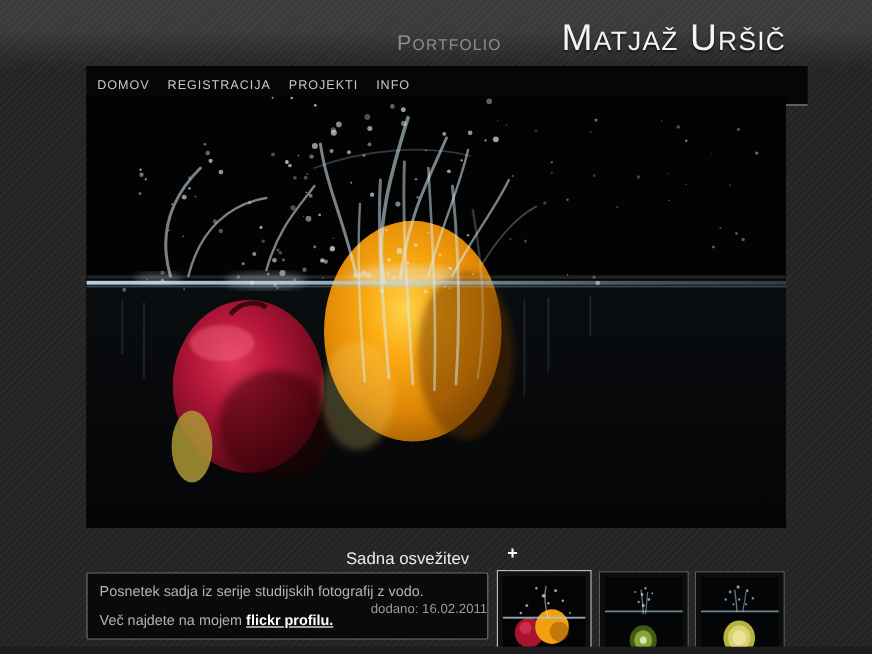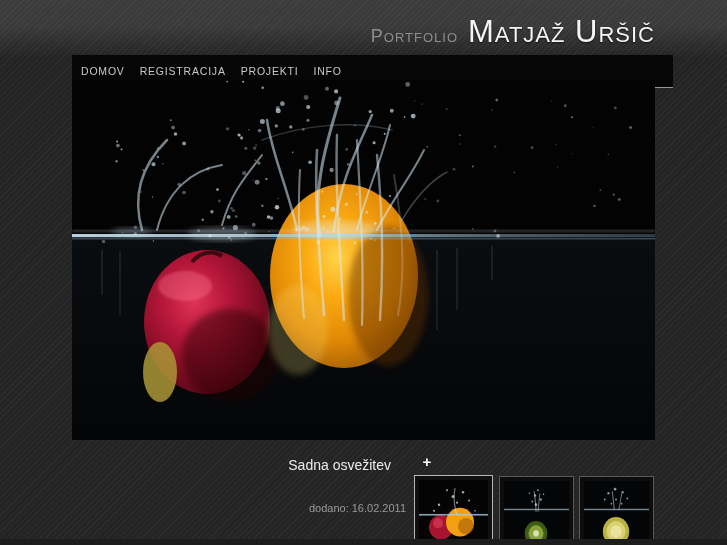--- a/index.html
+++ b/index.html
@@ -9,21 +9,21 @@
     background-color:#242424;
     background-image:repeating-linear-gradient(135deg, rgba(255,255,255,0.04) 0 1px, rgba(0,0,0,0) 1px 4px);
   }
   .page::before{
     content:"";position:absolute;left:0;top:0;right:0;height:58px;pointer-events:none;
     background:linear-gradient(rgba(255,255,255,0.11) 0px, rgba(255,255,255,0.10) 26px, rgba(255,255,255,0) 58px);
   }
   
   .brand{position:absolute;top:14px;right:72px;display:flex;align-items:baseline;gap:10px;white-space:nowrap;}
   .brand .pretitle{font-variant:small-caps;font-size:18px;letter-spacing:1px;color:#8d8d8d;}
-  .brand .title{font-variant:small-caps;font-size:31px;letter-spacing:1px;color:#f4f4f4;text-shadow:0 1px 2px rgba(0,0,0,.7);}
+  .brand .title{font-variant:small-caps;font-size:31px;letter-spacing:1px;color:#f4f4f4;text-shadow:0 1px 2px rgba(0,0,0,.7);margin-left:40px;}
   
   .navbar{
     position:absolute;left:72px;top:55px;width:583px;height:24px;box-sizing:content-box;
     background:#060606;border-bottom:1px solid #979797;
     display:flex;align-items:center;padding:4px 9px;
   }
   .navlinks{display:flex;gap:15px;}
   .navlink{font-size:10.5px;letter-spacing:.8px;color:#c9c9c9;cursor:pointer;text-decoration:none;}
   
   .hero{position:absolute;left:72px;top:80px;width:583px;height:360px;background:#030304;}
@@ -305,20 +305,24 @@
           <circle cx="50.7" cy="152.8" r="0.61" fill="rgba(222,238,248,0.49)"></circle>
           <circle cx="81.4" cy="160.9" r="0.78" fill="rgba(222,238,248,0.43)"></circle>
           <circle cx="426.1" cy="155.9" r="1.90" fill="rgba(222,238,248,0.52)"></circle>
         </g>
     </svg>
   </div>
 
   <div class="photo-title">Sadna osvežitev</div>
   <div class="expand-btn">+</div>
 
+  <div class="desc-box">
+    <p>Posnetek sadja iz serije studijskih fotografij z vodo.</p>
+    <p><span>Več najdete na mojem </span><a>flickr profilu.</a></p>
+  </div>
   <div class="added">dodano: 16.02.2011</div>
 
   <div class="thumb thumb-1 selected">
     <svg viewBox="0 0 69 70" preserveAspectRatio="none">
       <rect width="69" height="70" fill="#040405"></rect>
       <circle cx="22" cy="46" r="12" fill="#a81430"></circle>
       <circle cx="19" cy="42" r="5" fill="rgba(225,70,100,.55)"></circle>
       <circle cx="41" cy="41" r="14" fill="#f2a012"></circle>
       <circle cx="47" cy="45" r="8" fill="rgba(150,80,0,.5)"></circle>
       <rect x="0" y="33" width="69" height="1.6" fill="rgba(170,200,215,.8)"></rect>

